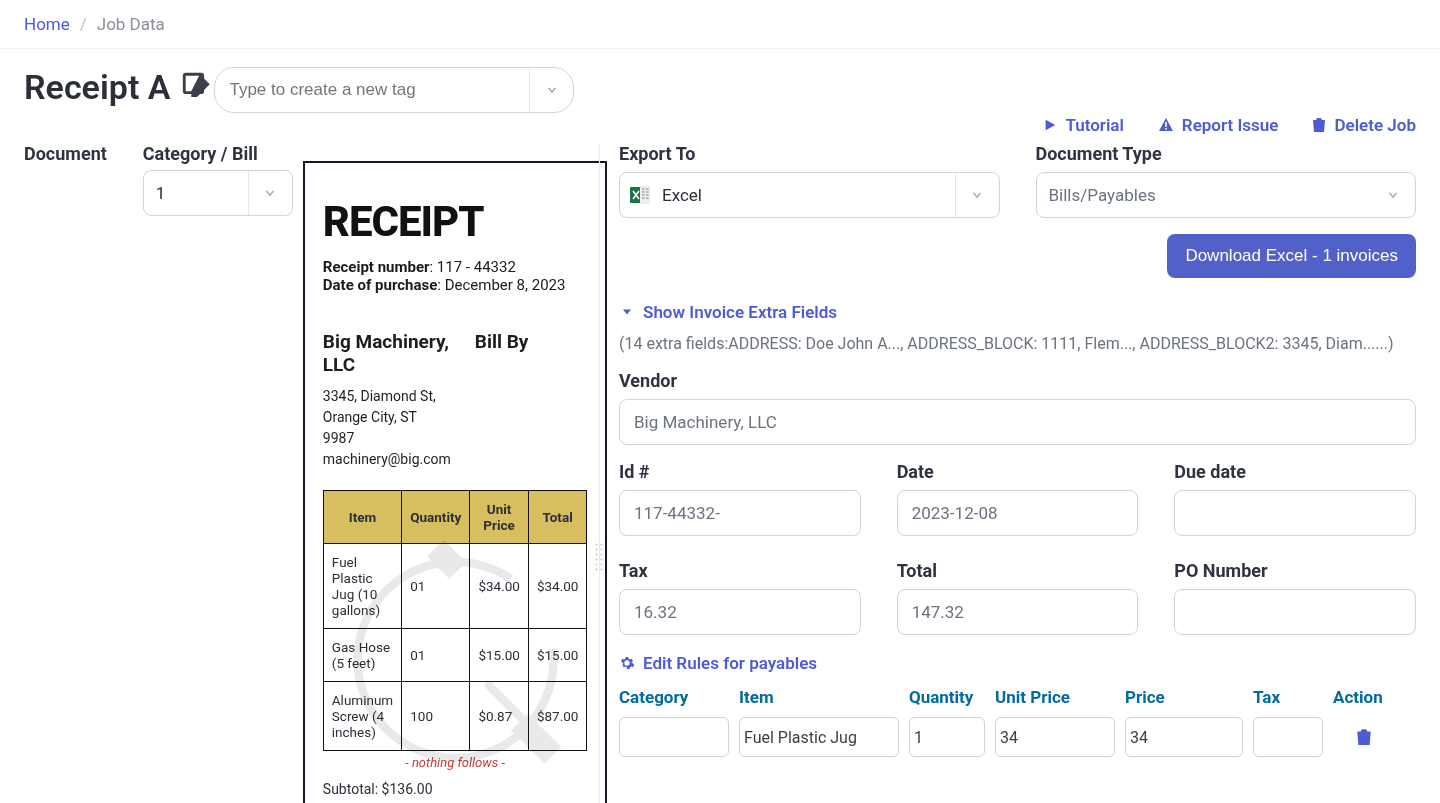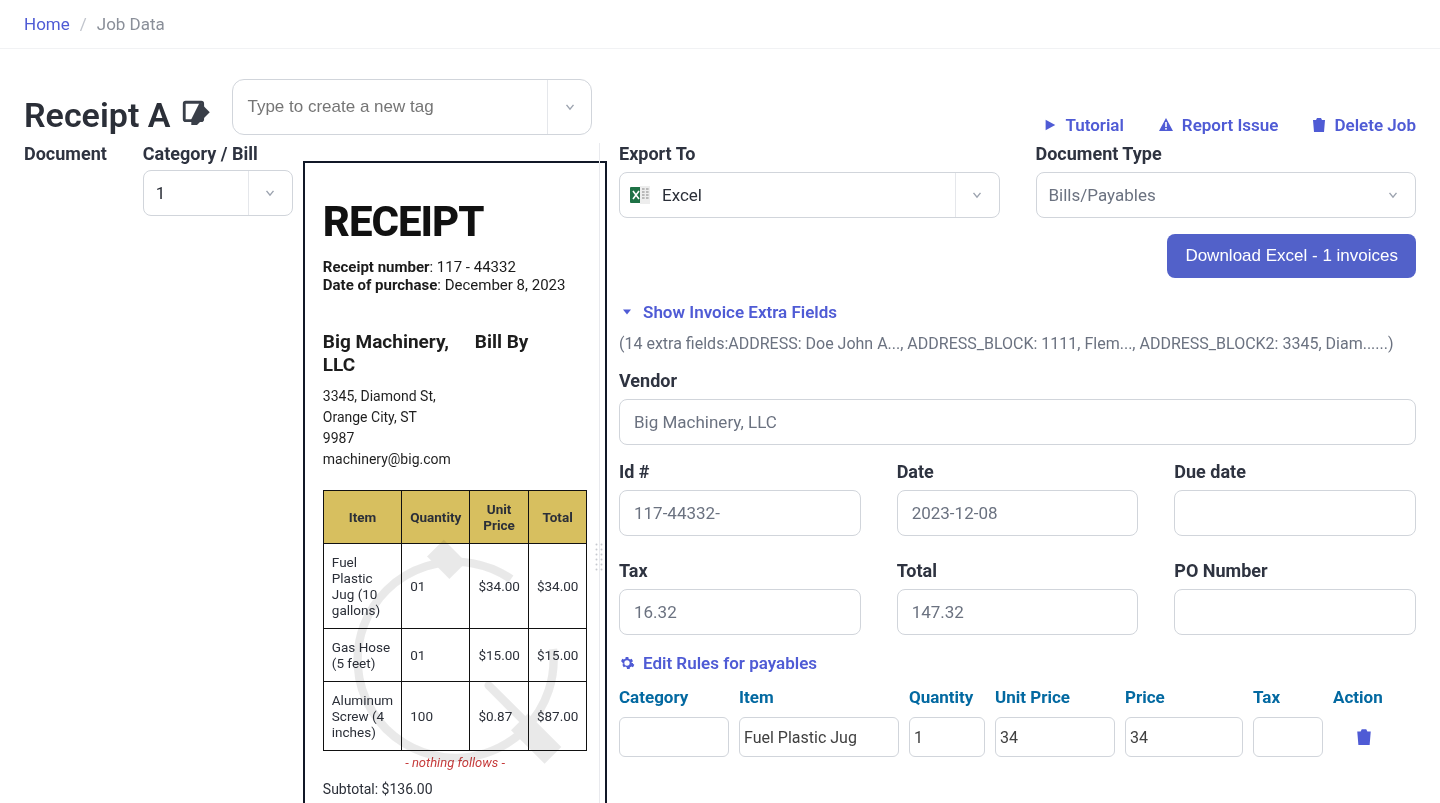--- a/index.html
+++ b/index.html
@@ -29,35 +29,35 @@
   }
   .breadcrumb a { color: var(--blue-link); text-decoration: none; }
   .breadcrumb .sep { color: #c0c4cc; }
   .breadcrumb .current { color: #8a8f99; }
 
   .page {
     padding: 10px 24px 0 24px;
   }
 
   .title-row {
-    display: flex; align-items: flex-end; gap: 18px;
+    display: flex; align-items: flex-start; gap: 0;
     margin: 8px 0 8px 0;
   }
   .job-title {
     display: flex; align-items: center; gap: 10px;
     font-size: 34px; font-weight: 600; color: #2b2f38;
   }
   .edit-pencil { width: 34px; height: 34px; color: #3a3f49; }
   .edit-pencil svg { width: 100%; height: 100%; }
 
   .tag-input {
     flex: 0 0 auto;
-    width: 360px; height: 56px;
+    width: 360px; height: 46px;
     border: 1px solid var(--border);
-    border-radius: 12px;
+    border-radius: 20px;
     display: flex; align-items: center;
   }
   .tag-input input {
     flex: 1; border: none; outline: none; padding: 0 14px;
     font-size: 17px; color: #374151;
     background: transparent;
   }
   .tag-input .caret {
     width: 44px; height: 100%; display: flex; align-items: center; justify-content: center;
     border-left: 1px solid var(--thinborder); color: #9ca3af;

